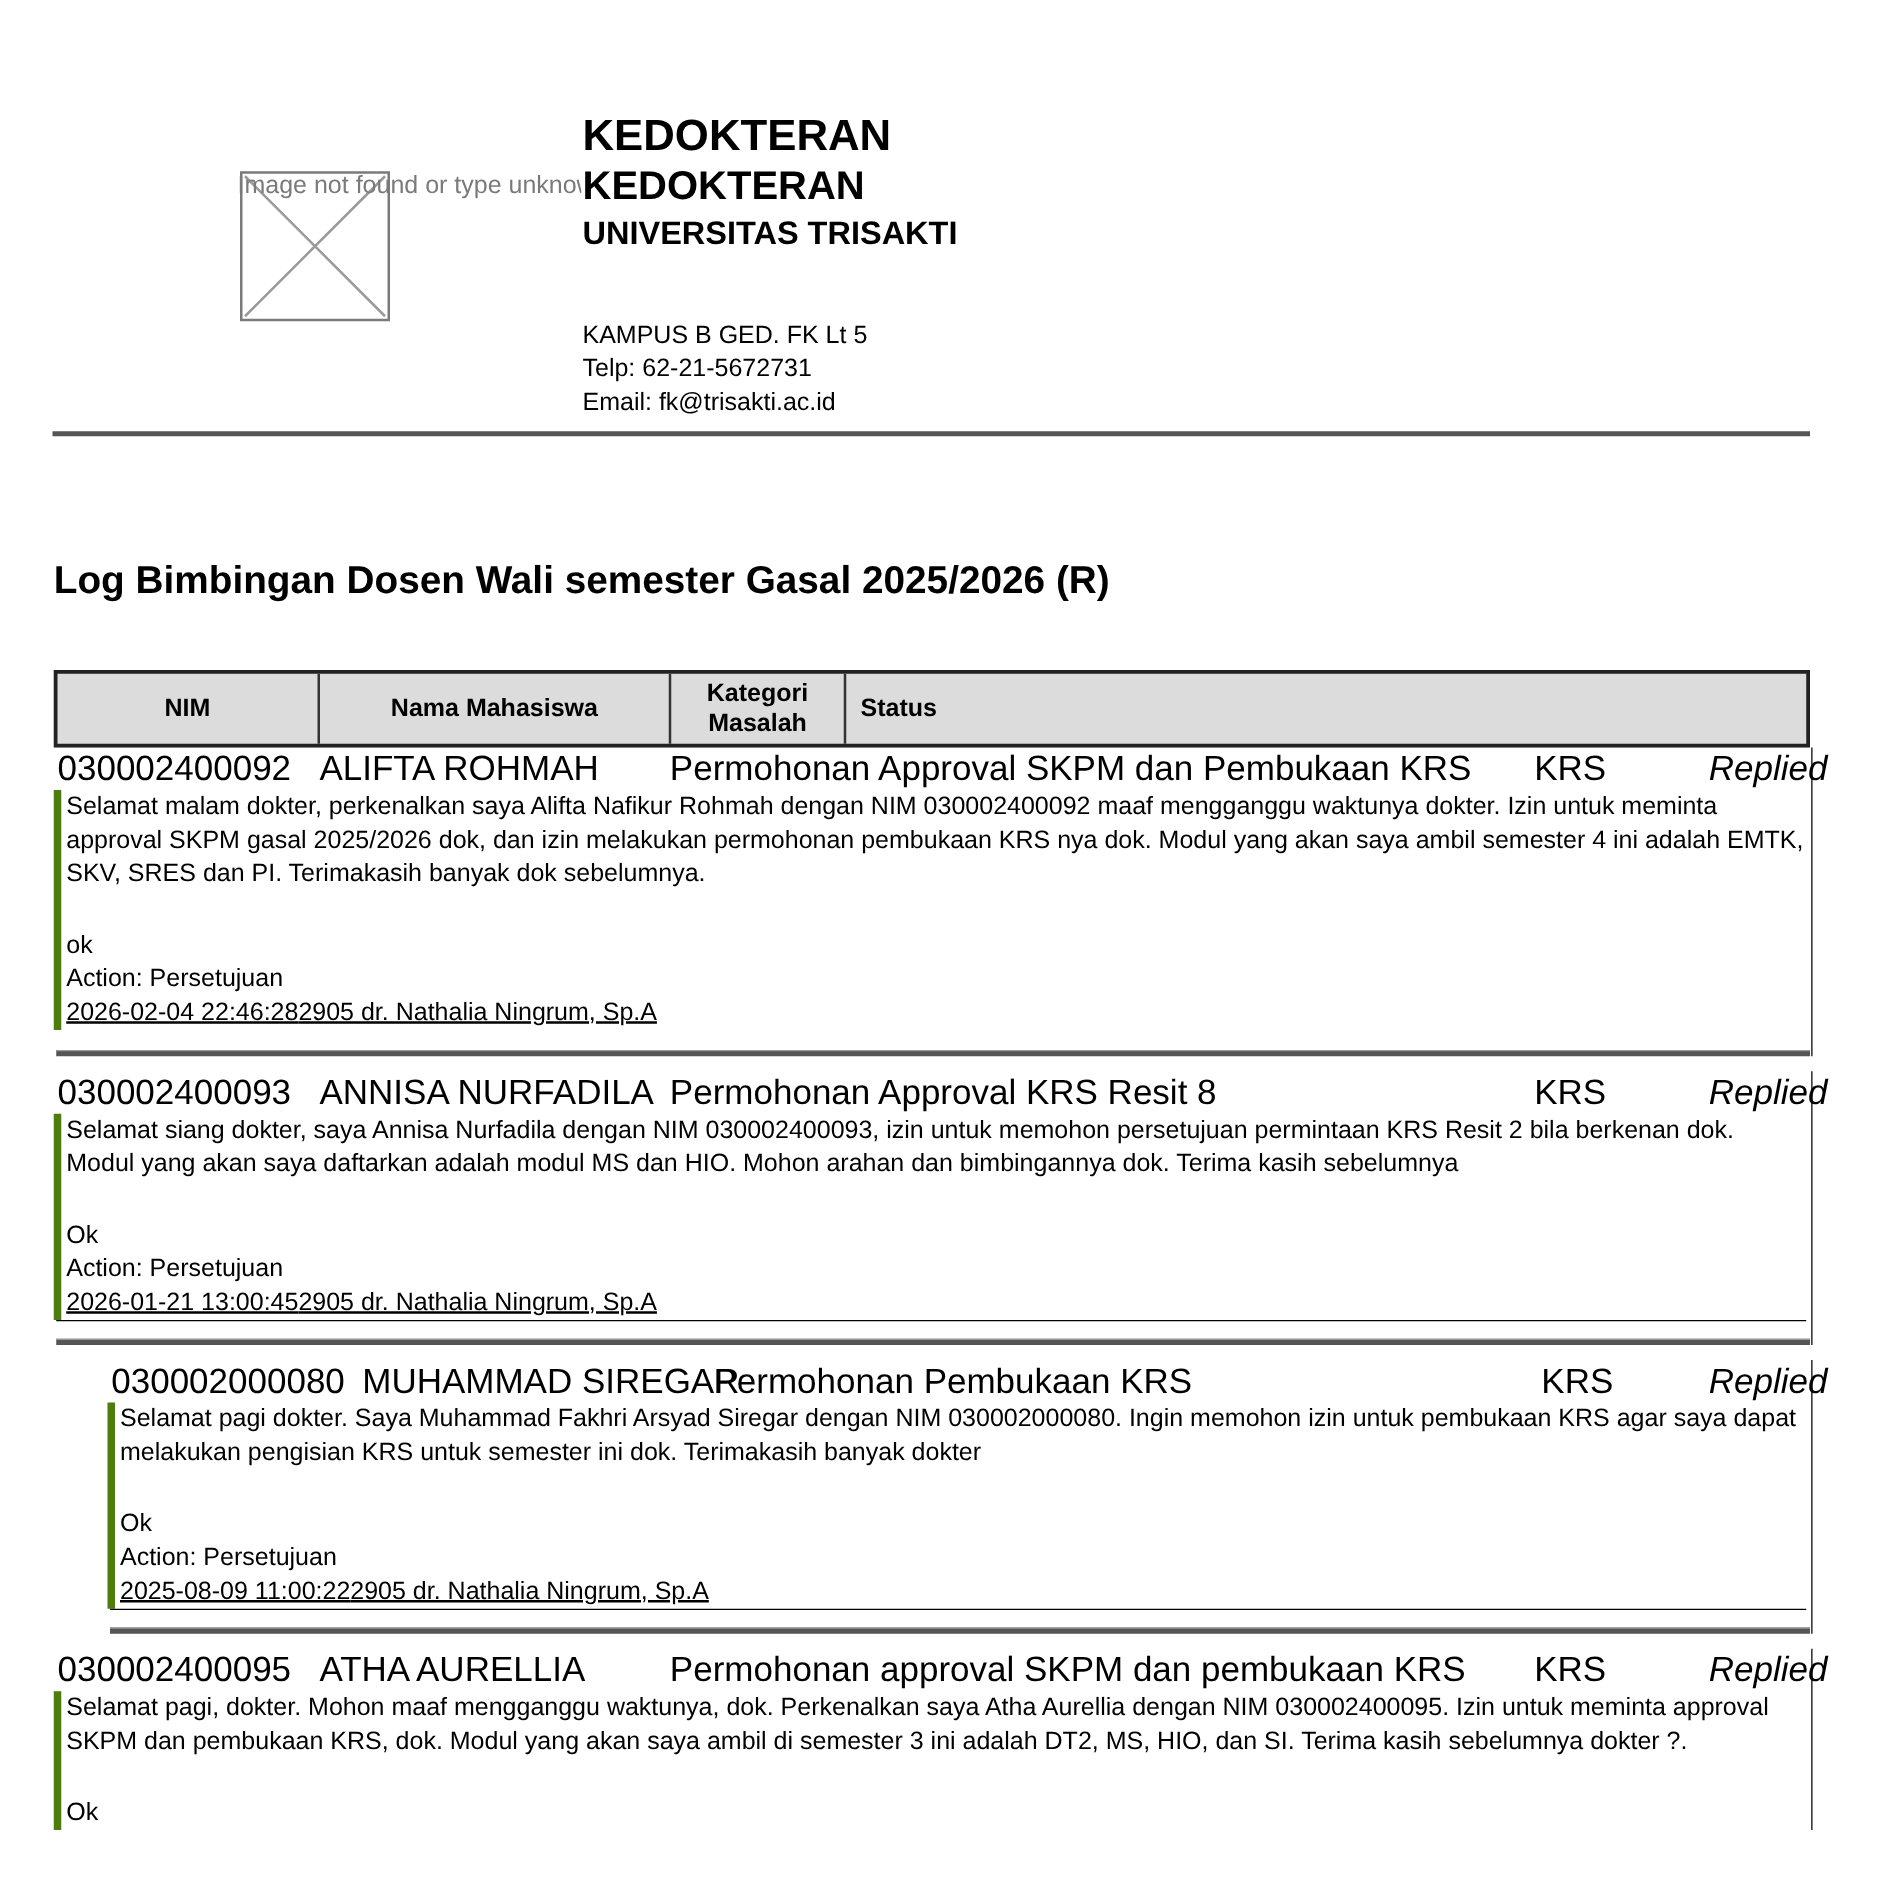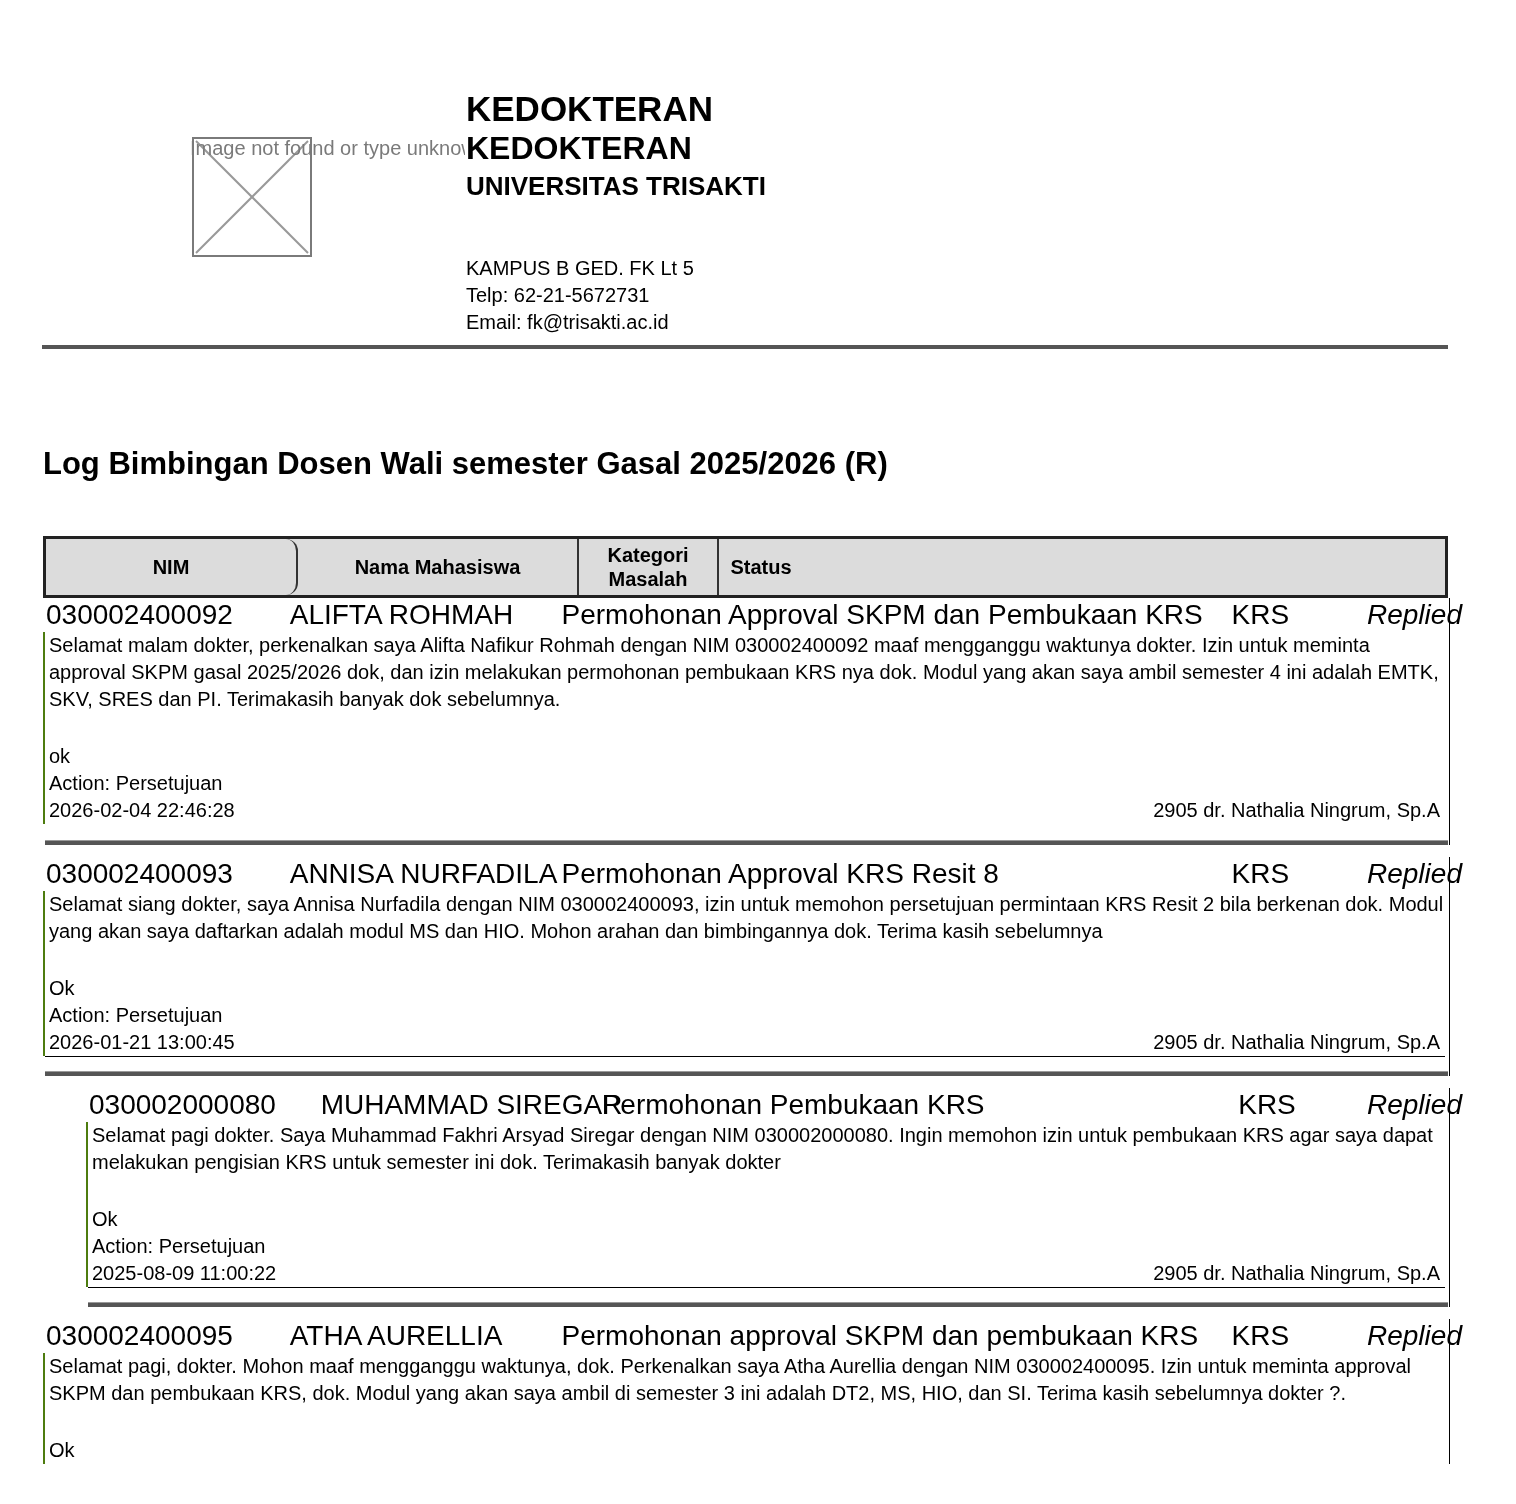--- a/index.html
+++ b/index.html
@@ -32,39 +32,39 @@
     .table-wrap { position: absolute; left: 43px; top: 536px; width: 1405px; }
     .thead {
       display: flex; height: 62px; border: 3px solid #222; background: #dcdcdc; box-sizing: border-box;
     }
     .th {
       display: flex; align-items: center; justify-content: center; text-align: center;
       font-weight: bold; font-size: 20px; line-height: 24px; border-right: 2px solid #333;
       box-sizing: border-box;
     }
     .th:last-child { border-right: none; }
-    .c-nim { width: 252px; border-radius: 12px; }
+    .c-nim { width: 210px; }
     .c-nama { width: 281px; }
     .c-ring { width: 693px; }
     .c-kat { width: 140px; }
     .c-stat { width: 84px; }
     .record { position: relative; }
     .rec-row {
       display: flex; height: 34px; align-items: center; font-size: 28px; white-space: nowrap;
     }
     .rec-row .cell { box-sizing: border-box; padding-left: 3px; }
     .rec-row .c-stat { text-align: right; padding-right: 2px; font-style: italic; }
     .rec-body {
-      border-left: 2px solid #4d7c0f; padding-left: 4px; font-size: 20px; line-height: 27px;
+      border-left: 6px solid #4d7c0f; padding-left: 4px; font-size: 20px; line-height: 27px;
       margin-right: 4px;
     }
     .msg { padding-top: 0px; }
     .gap { height: 30px; }
     .meta-last {
-      display: flex; justify-content: space-between; padding-right: 4px;
+      display: flex; padding-right: 4px; text-decoration: underline;
     }
     .sep-thin { height: 1px; background: #000; margin: 0 3px 0 2px; }
     .sep-thick {
       height: 4px; background: #555; margin: 16px 0 0 2px;
       border-top: 1px solid #999;
     }
     .right-border {
       position: absolute; right: -2px; top: 0; bottom: 0; border-right: 1px solid #000;
     }
   </style>

